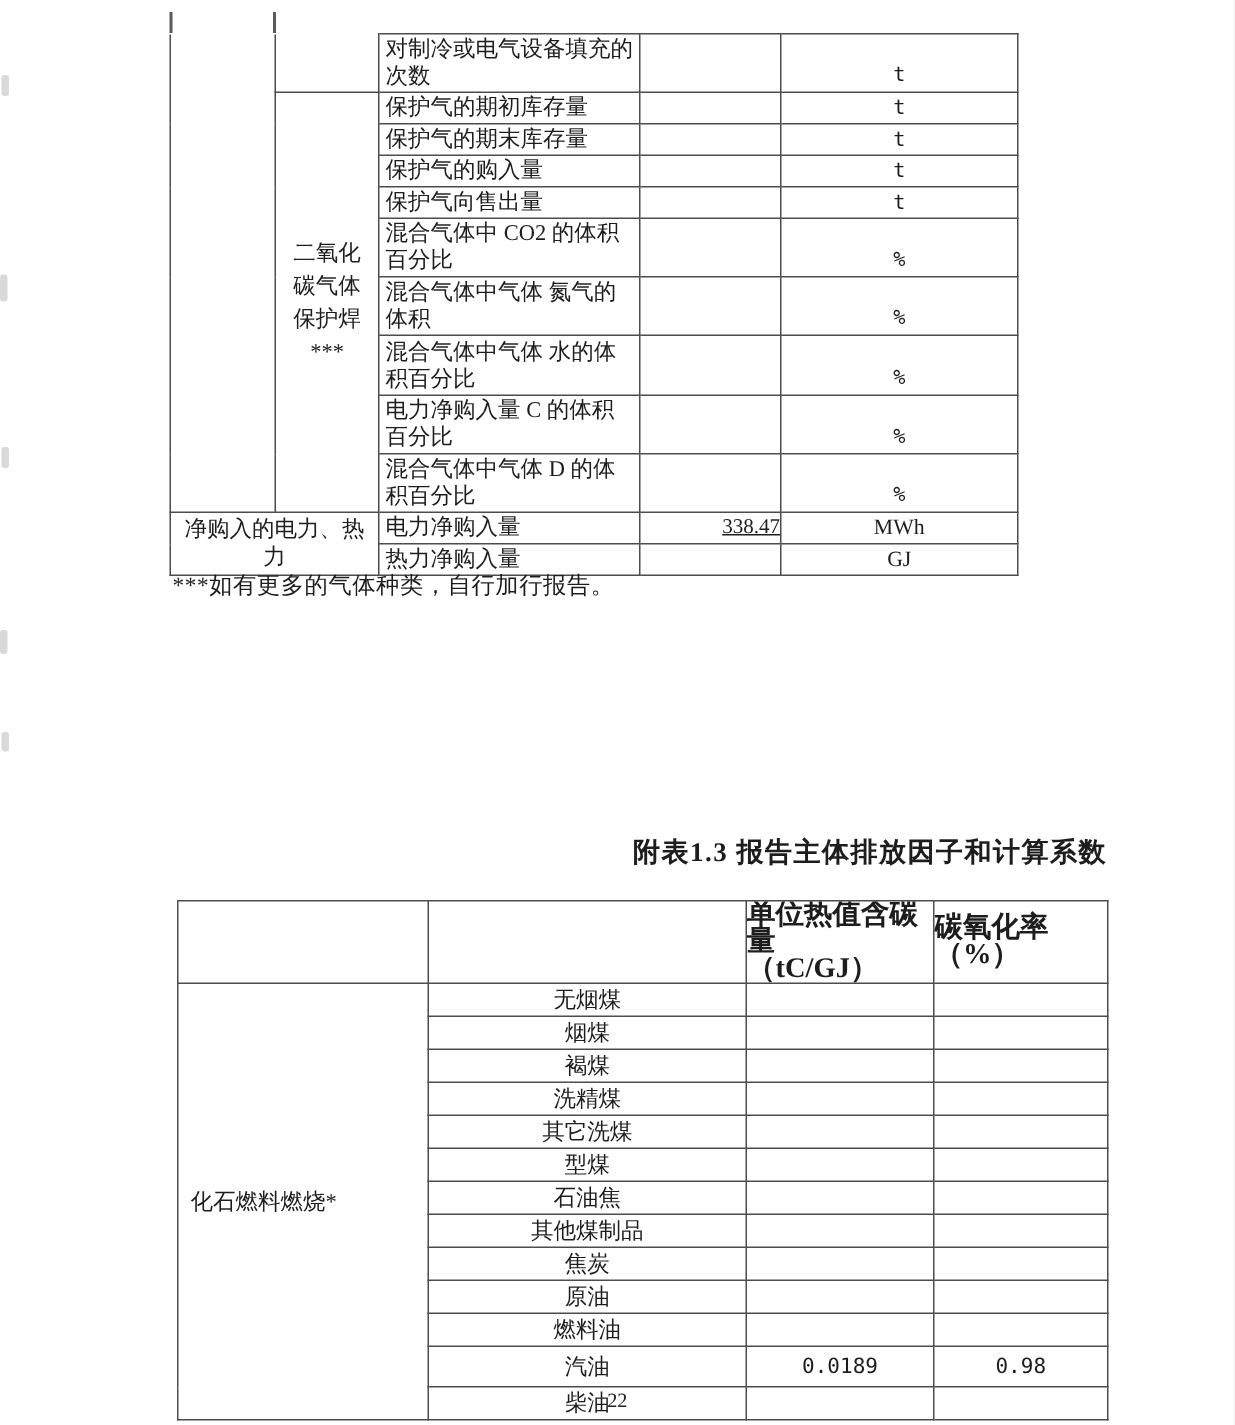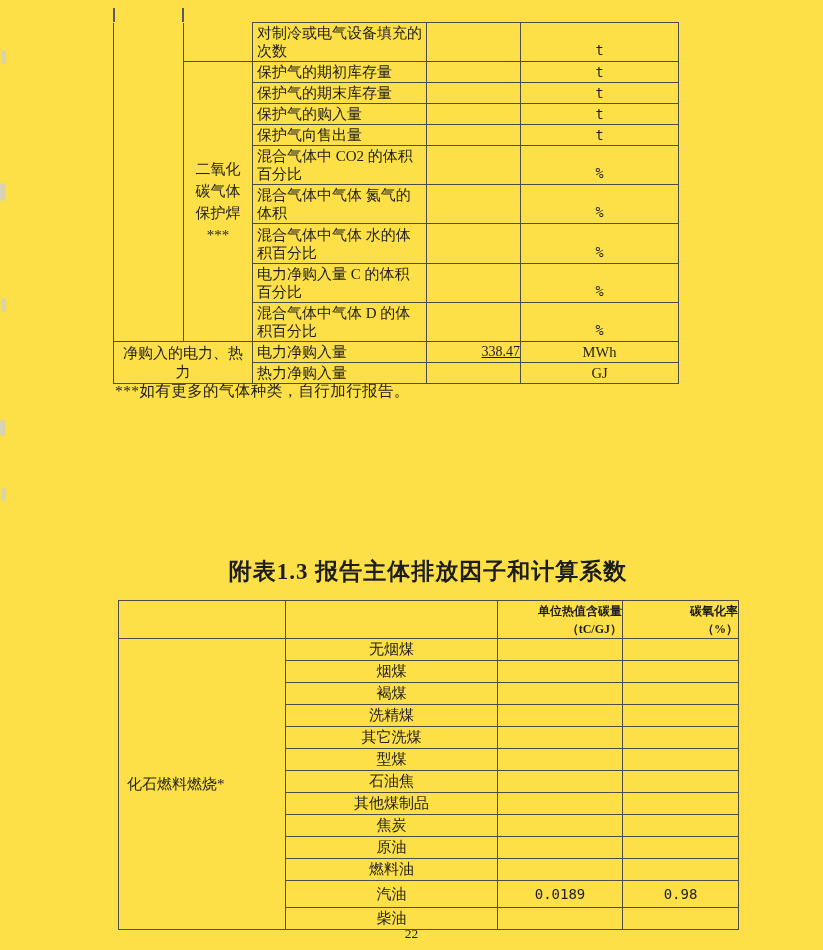--- a/index.html
+++ b/index.html
@@ -1,20 +1,20 @@
 <!DOCTYPE html>
 <html><head>
 <meta charset="utf-8">
 <style>
   html,body{margin:0;padding:0;background:#e8e8e8;}
   .page{
     position:relative;
     width:823px;height:950px;
     margin:0 auto;
-    background:#fde047;
+    background:#ffffff;
     font-family:"Liberation Serif", serif;
     color:#1d1d1d;
     overflow:hidden;
   }
   
   table{border-collapse:collapse;table-layout:fixed;}
   td{
     border:1.6px solid #4c4c4c;
     padding:0;
     font-size:15px;
@@ -38,25 +38,25 @@
   .stub{position:absolute;width:1.6px;background:#5a5a5a;}
   
   .notes{
     position:absolute;left:115px;top:376px;width:614px;
     font-size:15.5px;line-height:30.5px;letter-spacing:0.4px;
   }
   .notes p{margin:0;}
   
   .t2-title{
     position:absolute;left:118px;top:556px;width:620px;
-    text-align:center;font-size:23px;font-weight:bold;letter-spacing:1px;
+    text-align:right;font-size:18px;font-weight:bold;letter-spacing:1px;
   }
   
   #t2{position:absolute;left:118px;top:600px;width:620px;}
-  #t2 .hdr{text-align:right;font-weight:bold;font-size:12px;line-height:18px;vertical-align:middle;}
+  #t2 .hdr{text-align:left;font-weight:bold;font-size:19px;line-height:18px;vertical-align:middle;}
   #t2 .fuel{text-align:center;padding:1px 7px;font-family:Liberation Mono, monospace;}
   #t2 .num{text-align:center;font-size:14px;font-family:"DejaVu Sans Mono", monospace;}
   #t2 .sect{text-align:left;padding-left:8px;vertical-align:middle;}
   tr.h38{height:38px;} tr.h21{height:21px;} tr.h27{height:27px;}
   
   .pageno{position:absolute;left:0;top:926px;width:823px;text-align:center;font-size:13.5px;}
   
   .smudge{position:absolute;background:#cfcfcf;border-radius:2px;opacity:.8;}
 </style>
 </head>

